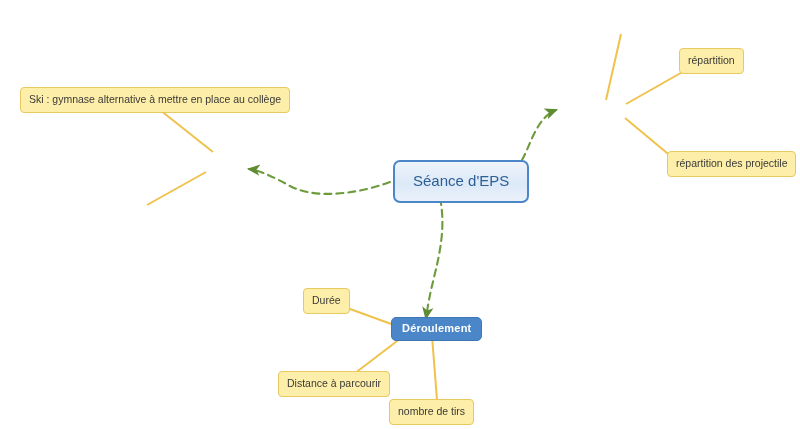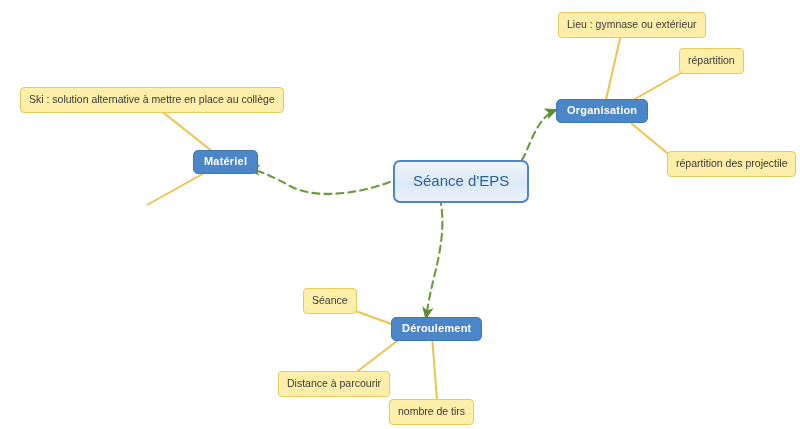--- a/index.html
+++ b/index.html
@@ -101,51 +101,42 @@
 
     <path d="M 394 325 L 339 305" fill="none" stroke="#f0c24c" stroke-width="2"></path>
     <path d="M 405 335 L 350 377" fill="none" stroke="#f0c24c" stroke-width="2"></path>
     <path d="M 432 336 L 437 400" fill="none" stroke="#f0c24c" stroke-width="2"></path>
   </svg>
 
   <div class="root-node" style="left:393px; top:160px;text-align:center;">
     <span>Séance d'EPS</span>
   </div>
 
-  <div class="node" style="left:556px; top:99px;">
-    <span>Organisation</span>
-  </div>
 
-  <div class="node" style="left:193px; top:150px;">
-    <span>Matériel</span>
-  </div>
 
   <div class="node" style="left:391px; top:317px;">
     <span>Déroulement</span>
   </div>
 
-  <div class="leaf" style="left:558px; top:12px;">
-    <span>Lieu : gymnase ou extérieur</span>
-  </div>
 
   <div class="leaf" style="left:679px; top:48px;">
     <span>répartition</span>
   </div>
 
   <div class="leaf" style="left:667px; top:151px;">
     <span>répartition des projectile</span>
   </div>
 
   <div class="leaf" style="left:20px; top:87px;">
-    <span>Ski : solution alternative à mettre en place au collège</span>
+    <span>Ski : gymnase alternative à mettre en place au collège</span>
   </div>
 
 
   <div class="leaf" style="left:303px; top:288px;">
-    <span>Séance</span>
+    <span>Durée</span>
   </div>
 
   <div class="leaf" style="left:278px; top:371px;">
     <span>Distance à parcourir</span>
   </div>
 
   <div class="leaf" style="left:389px; top:399px;">
     <span>nombre de tirs</span>
   </div>
 

